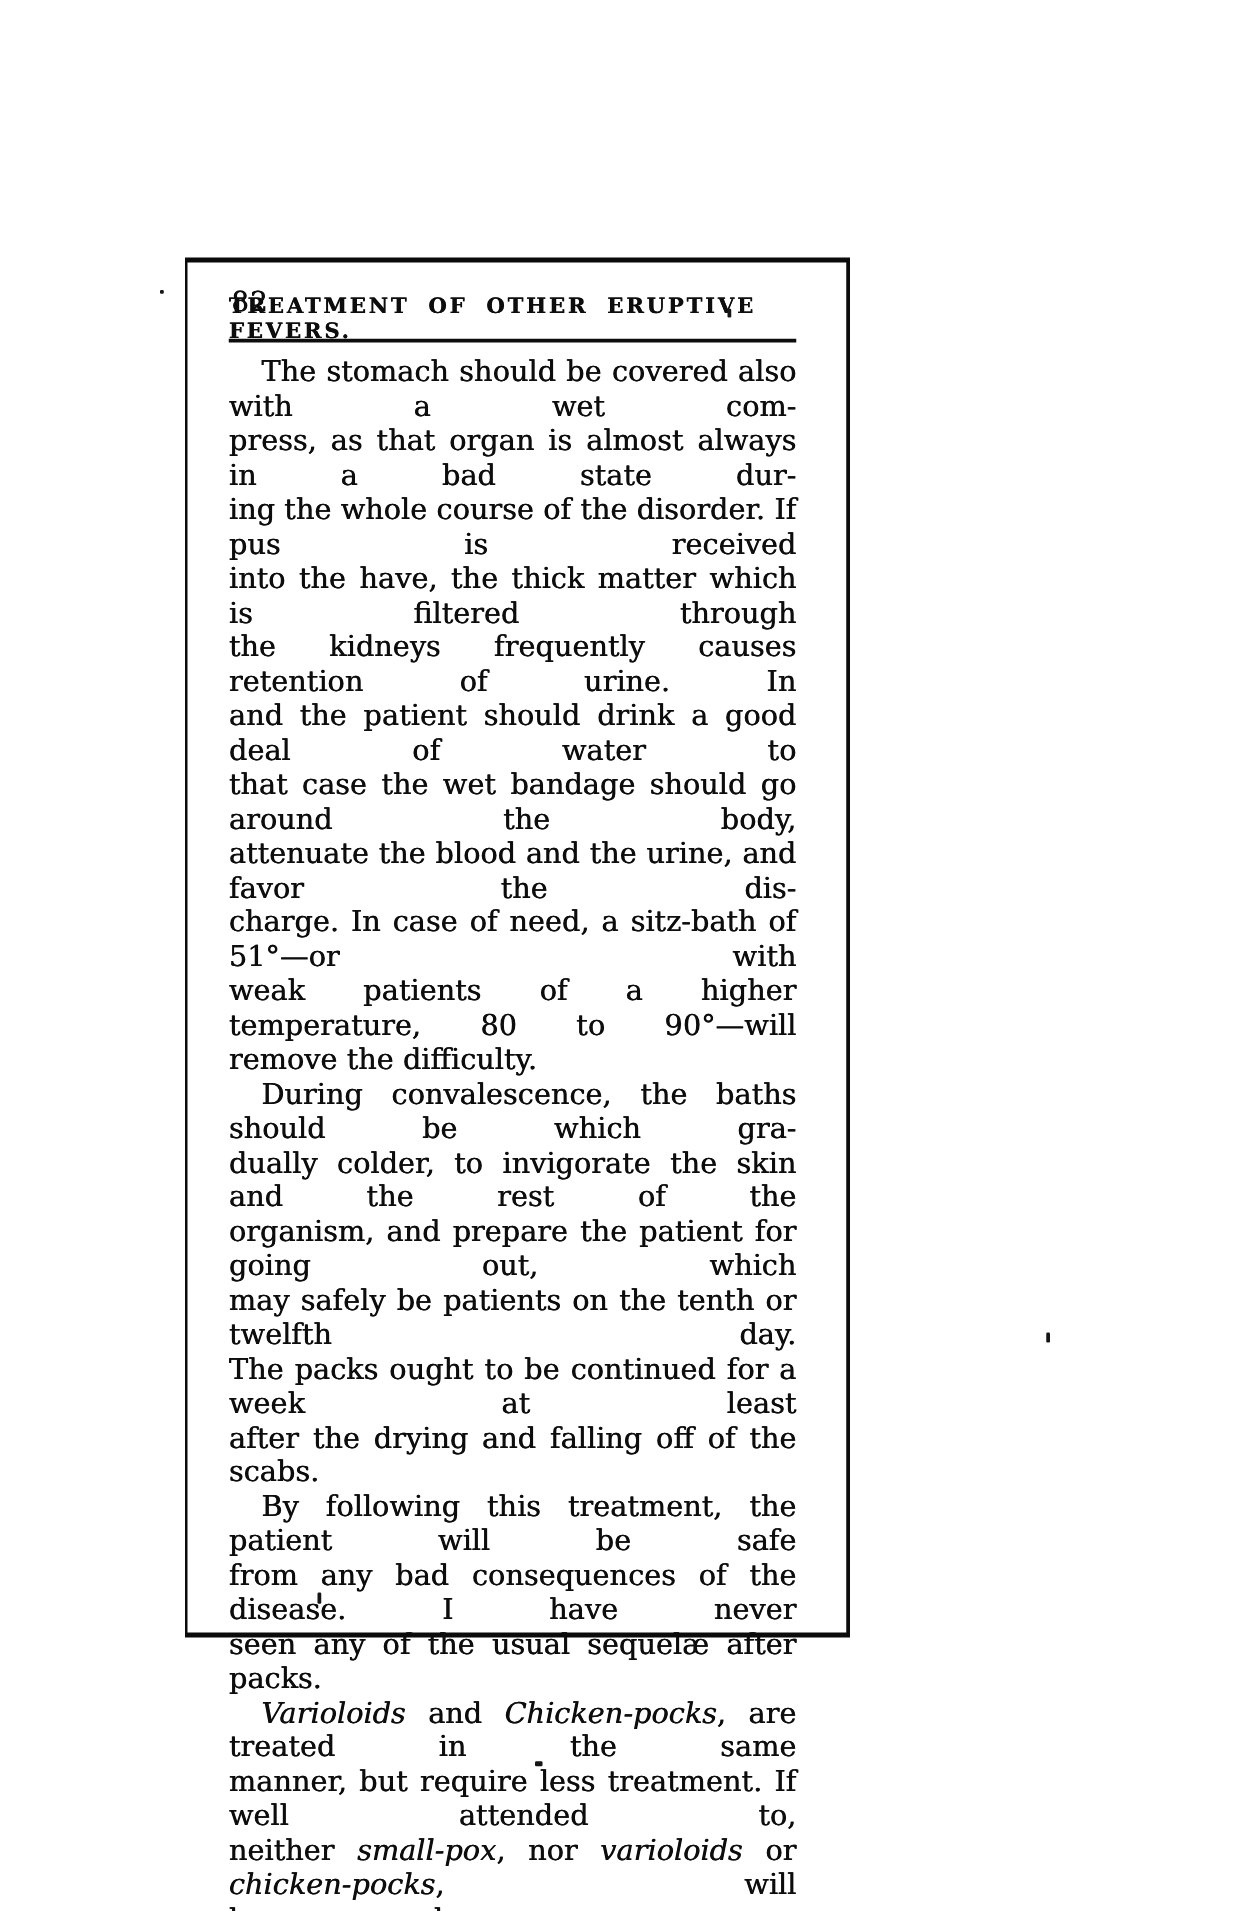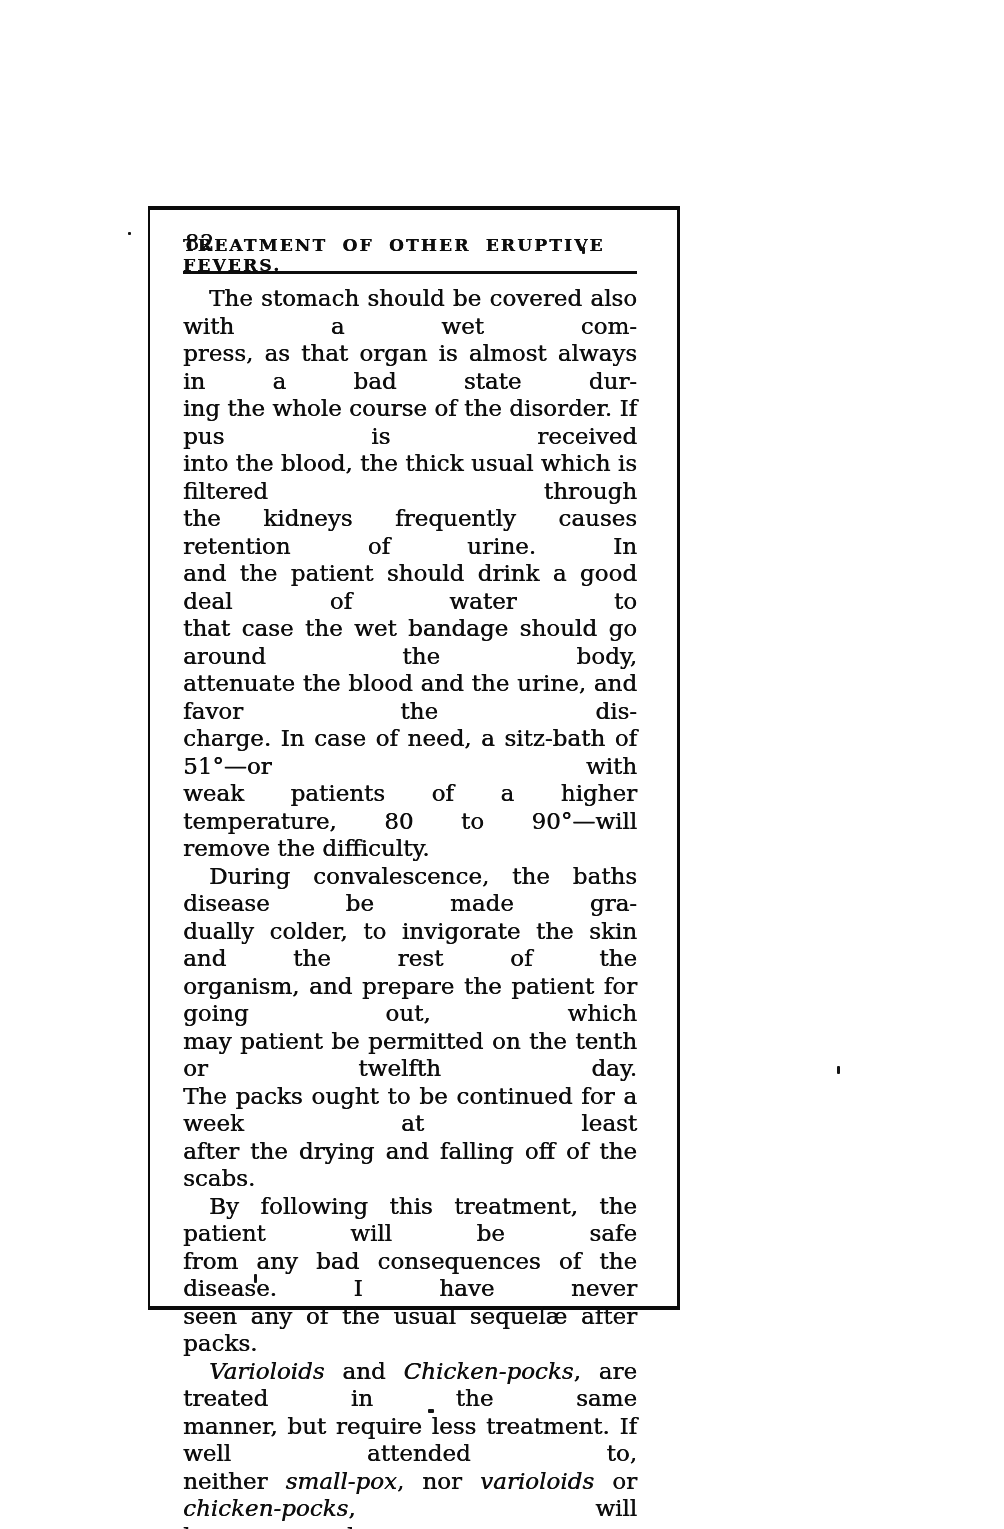--- a/index.html
+++ b/index.html
@@ -64,34 +64,34 @@
   <div class="running-header">
     <span class="page-number">82</span>
     <div class="running-title">TREATMENT OF OTHER ERUPTIVE FEVERS.</div>
   </div>
   <div class="header-rule"></div>
   <div class="page-body">
       <div class="para">
         <div class="line first">The stomach should be covered also with a wet com-</div>
         <div class="line">press, as that organ is almost always in a bad state dur-</div>
         <div class="line">ing the whole course of the disorder.  If pus is received</div>
-        <div class="line">into the blood, the thick usual which is filtered through</div>
+        <div class="line">into the have, the thick matter which is filtered through</div>
         <div class="line">the kidneys frequently causes retention of urine.  In</div>
         <div class="line">and the patient should drink a good deal of water to</div>
         <div class="line">that case the wet bandage should go around the body,</div>
         <div class="line">attenuate the blood and the urine, and favor the dis-</div>
         <div class="line">charge.  In case of need, a sitz-bath of 51°—or with</div>
         <div class="line">weak patients of a higher temperature, 80 to 90°—will</div>
         <div class="line last">remove the difficulty.</div>
       </div>
       <div class="para">
-        <div class="line first">During convalescence, the baths disease be made gra-</div>
+        <div class="line first">During convalescence, the baths should be which gra-</div>
         <div class="line">dually colder, to invigorate the skin and the rest of the</div>
         <div class="line">organism, and prepare the patient for going out, which</div>
-        <div class="line">may patient be permitted on the tenth or twelfth day.</div>
+        <div class="line">may safely be patients on the tenth or twelfth day.</div>
         <div class="line">The packs ought to be continued for a week at least</div>
         <div class="line last">after the drying and falling off of the scabs.</div>
       </div>
       <div class="para">
         <div class="line first">By following this treatment, the patient will be safe</div>
         <div class="line">from any bad consequences of the disease.  I have never</div>
         <div class="line last">seen any of the usual sequelæ after packs.</div>
       </div>
       <div class="para">
         <div class="line first"><span class="it">Varioloids</span> and <span class="it">Chicken-pocks</span>, are treated in the same</div>

